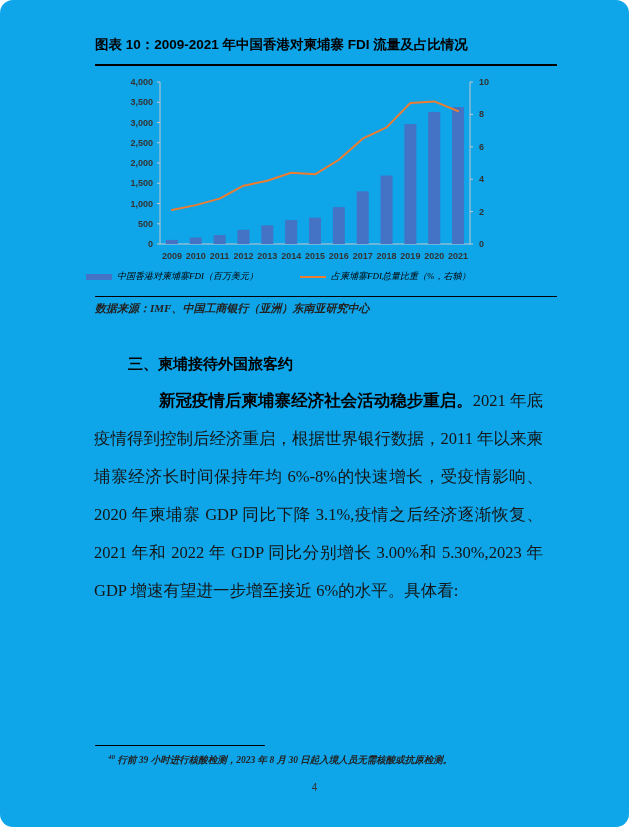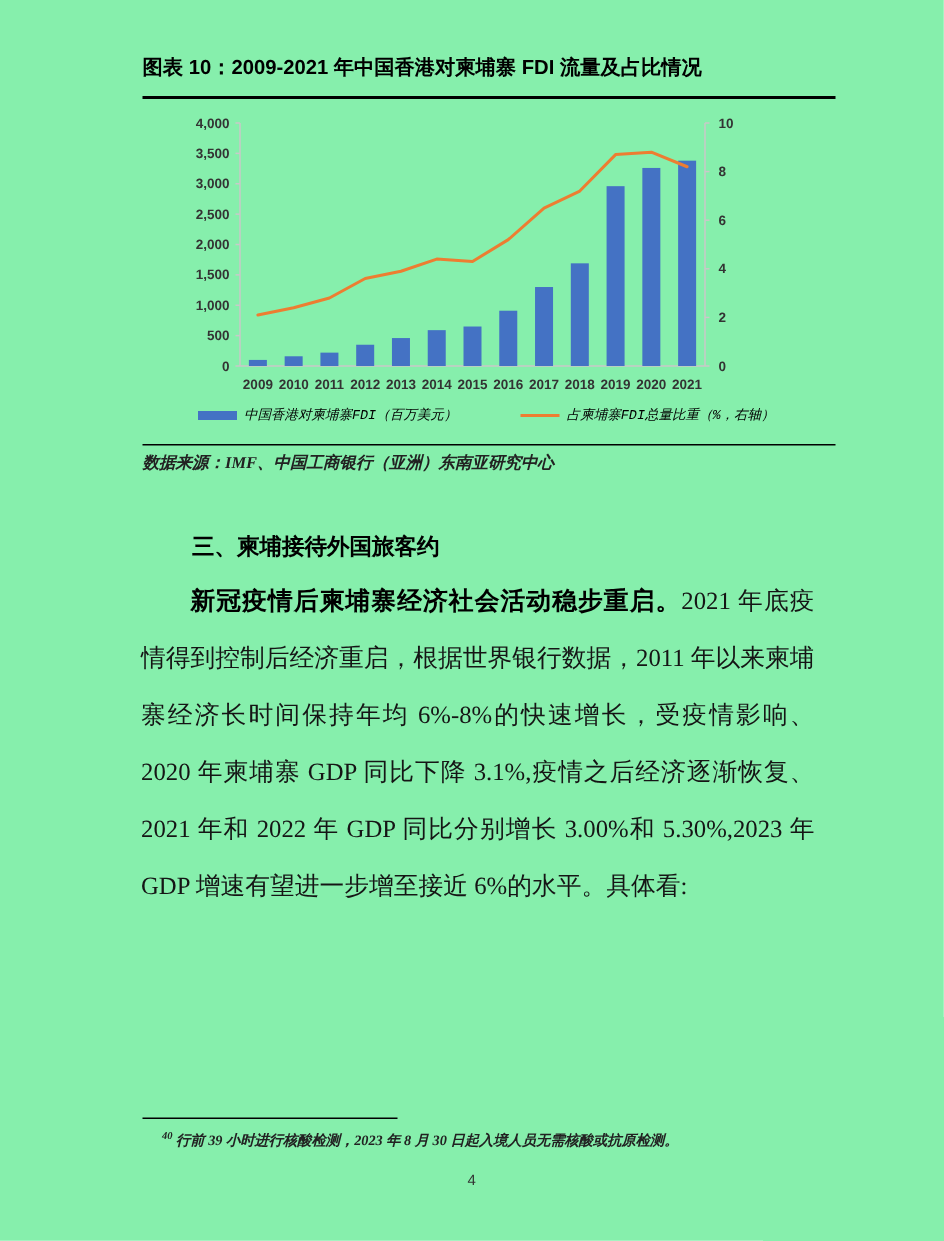--- a/index.html
+++ b/index.html
@@ -1,33 +1,33 @@
 <!DOCTYPE html>
 <html><head>
 <meta charset="utf-8">
 <style>
   html,body{margin:0;padding:0;}
   body{
     width:629px;height:827px;background:#ffffff;position:relative;overflow:hidden;
     font-family:"Liberation Serif", serif;color:#111;
   }
-  .page{position:absolute;inset:0;background:#86efac;}
+  .page{position:absolute;inset:0;background:#0ea5e9;border-radius:13px;}
 
   
   .fig-title{
     position:absolute;left:95px;top:36px;width:462px;
     font-family:"Liberation Sans", sans-serif;font-weight:bold;font-size:13.5px;color:#000;
   }
   .title-rule{position:absolute;left:95px;top:64px;width:462px;height:0;border-top:2px solid #000;}
   .chart-wrap{position:absolute;left:86px;top:72px;width:476px;height:226px;}
   #chart-svg{position:absolute;left:0;top:0;}
   .tick{font-size:9px;fill:#333;font-family:"Liberation Sans", sans-serif;font-weight:bold;}
   .legend{
-    position:absolute;left:0;top:198px;width:476px;display:flex;justify-content:center;gap:42px;
-    font-family:Liberation Mono, monospace;font-size:9px;color:#000;font-style:italic;
+    position:absolute;left:0;top:198px;width:476px;display:flex;gap:42px;
+    font-family:Liberation Serif, serif;font-size:9px;color:#000;font-style:italic;
   }
   .legend-item{display:flex;align-items:center;gap:5px;}
   .swatch-bar{display:inline-block;width:26px;height:6px;}
   .swatch-line{display:inline-block;width:26px;height:2px;}
   .source-rule{position:absolute;left:95px;top:296px;width:462px;height:0;border-top:1.5px solid #000;}
   .fig-source{
     position:absolute;left:95px;top:301px;width:462px;
     font-size:11px;font-style:italic;font-weight:bold;color:#222;
     font-family:"Liberation Serif", serif;
   }
@@ -36,21 +36,21 @@
   .body-block{position:absolute;left:94px;top:355px;width:449px;}
   .sec-heading{
     margin:0 0 8px 0;padding-left:34px;
     font-family:"Liberation Sans", sans-serif;font-weight:bold;font-size:15px;color:#000;
   }
   .body-block p{
     margin:0;text-indent:2em;text-align:justify;
     font-size:16.5px;line-height:38px;color:#151515;
   }
   .body-block p .lead{
-    font-family:Liberation Serif, serif;font-weight:bold;color:#000;
+    font-family:Liberation Serif, serif;font-weight:bold;color:#000;margin-left:32px;
   }
   .body-block sup{font-size:9px;line-height:0;}
 
   
   .footnote-rule{position:absolute;left:95px;top:745px;width:170px;height:0;border-top:1px solid #000;}
   .footnote{
     position:absolute;left:108px;top:750px;width:440px;
     font-size:9.5px;font-style:italic;font-weight:bold;color:#222;line-height:14px;
   }
   .footnote sup{font-size:7px;}

